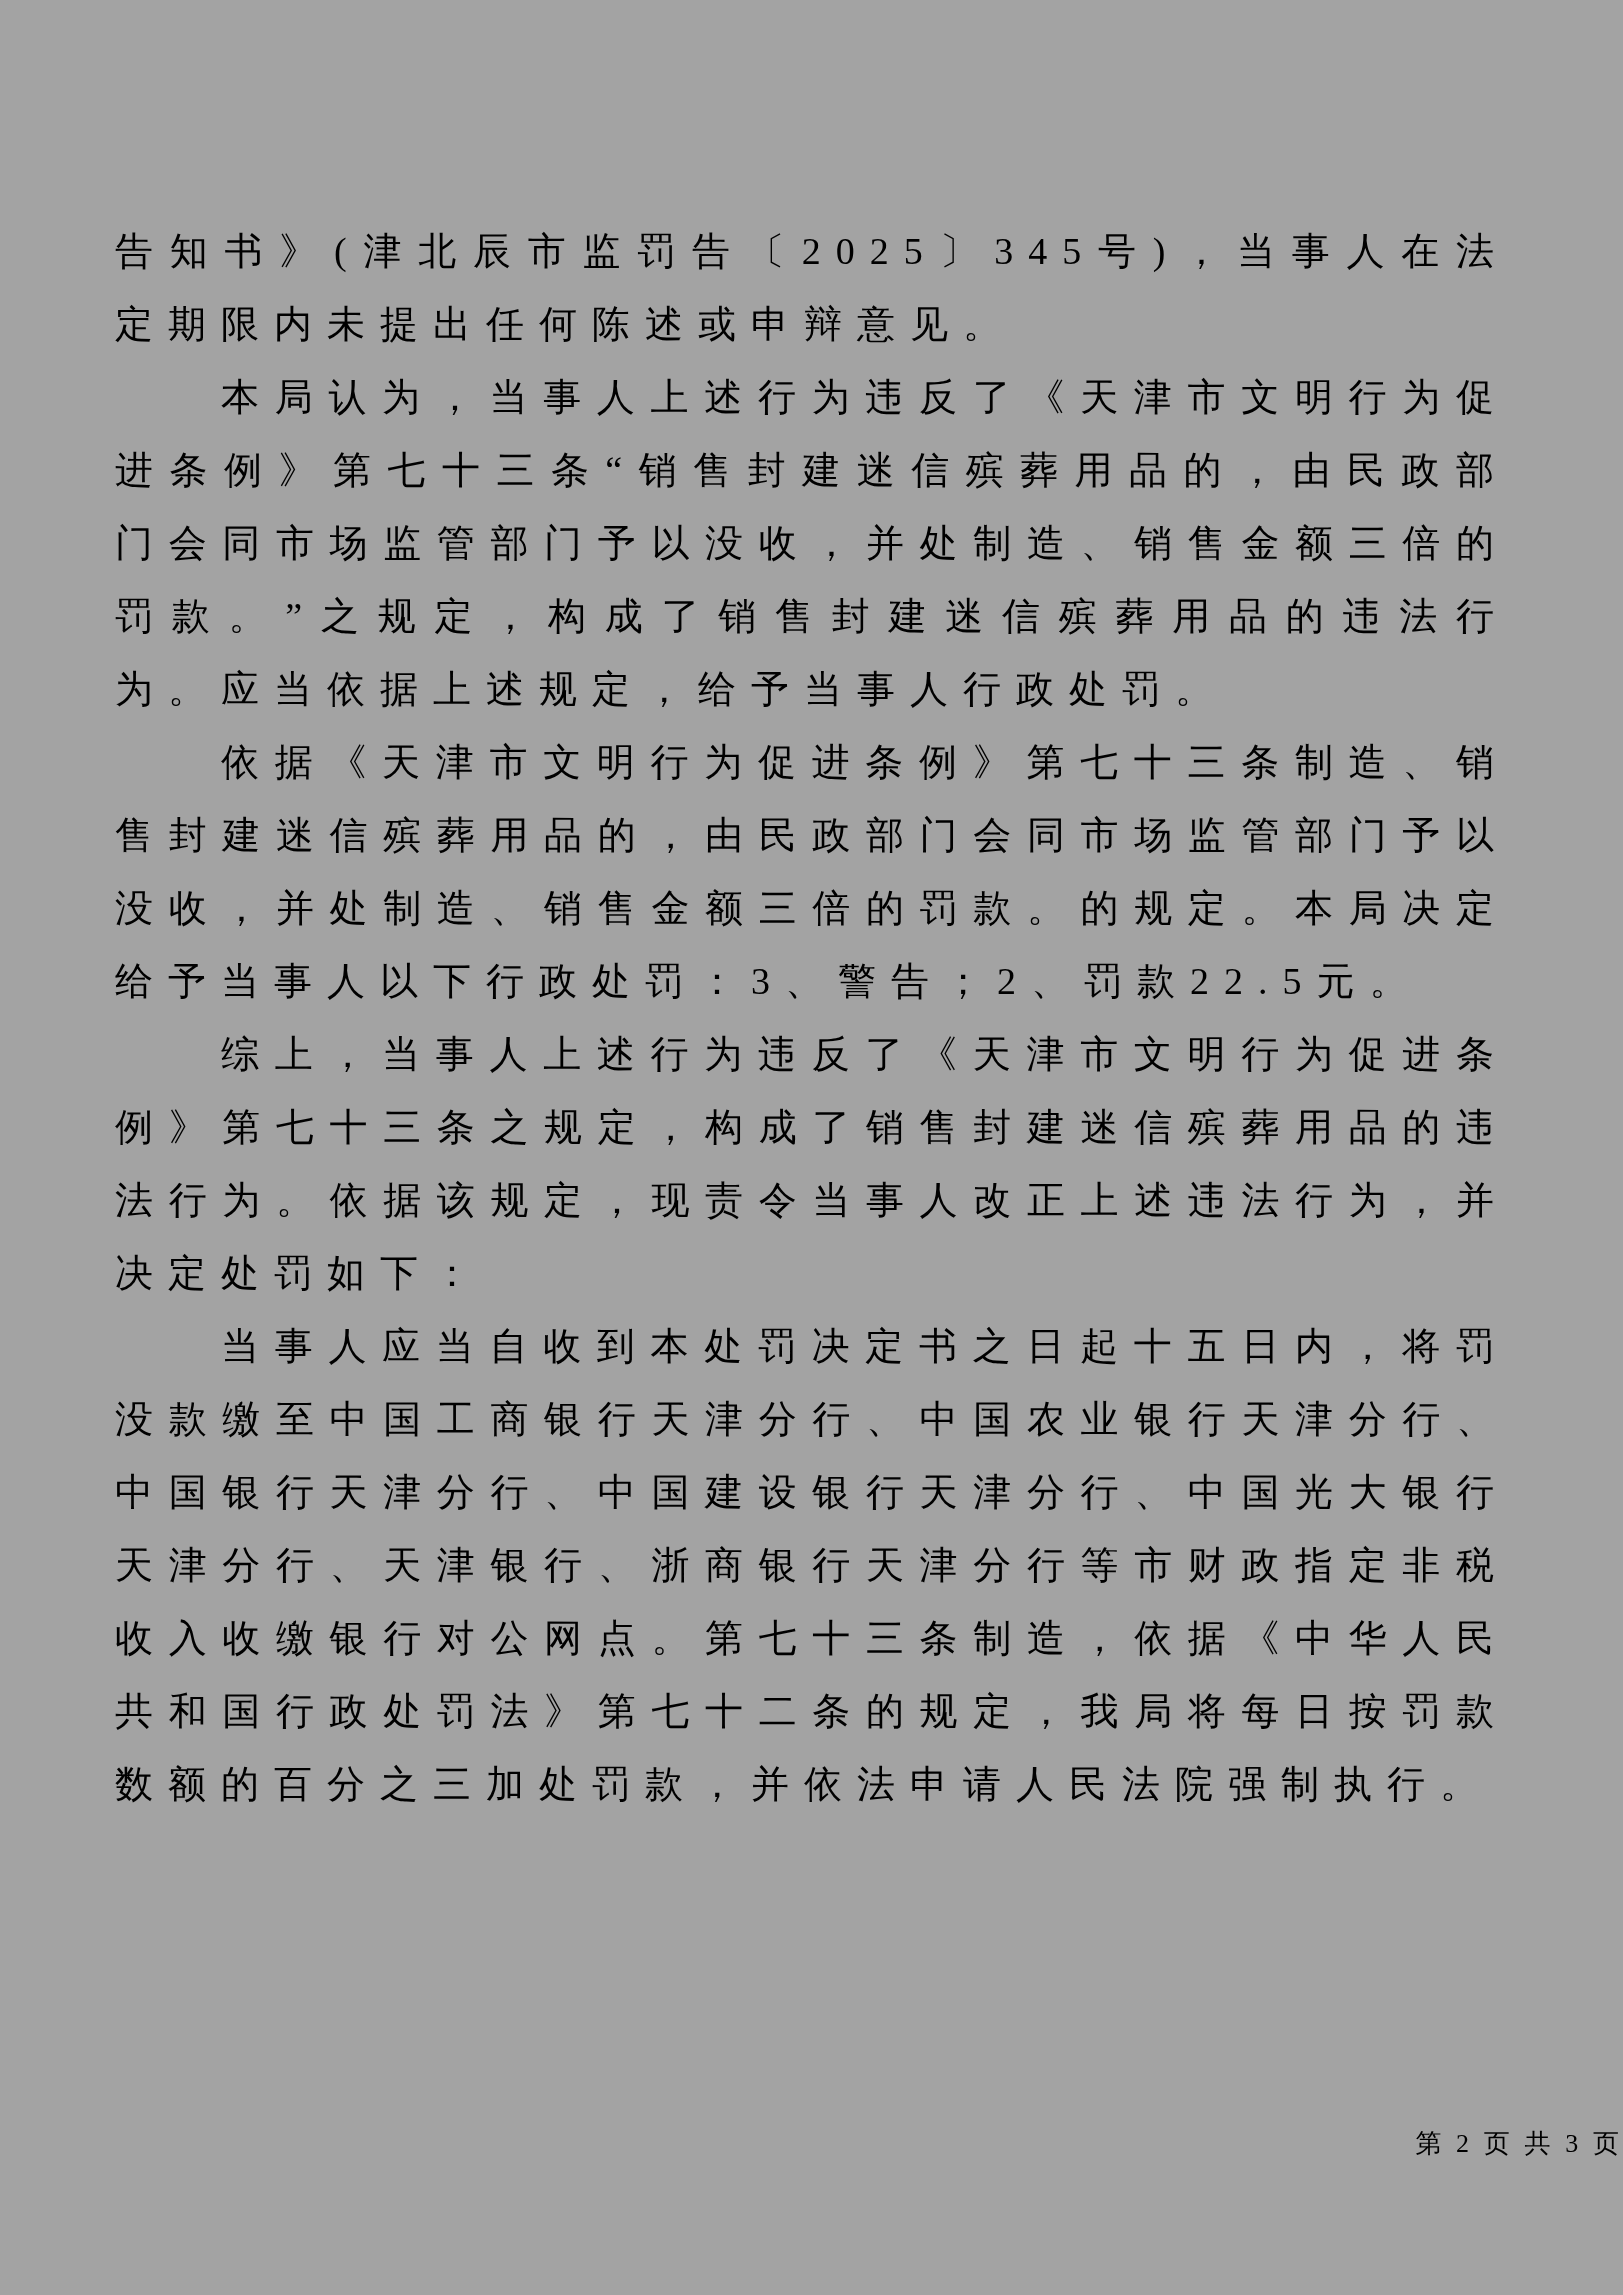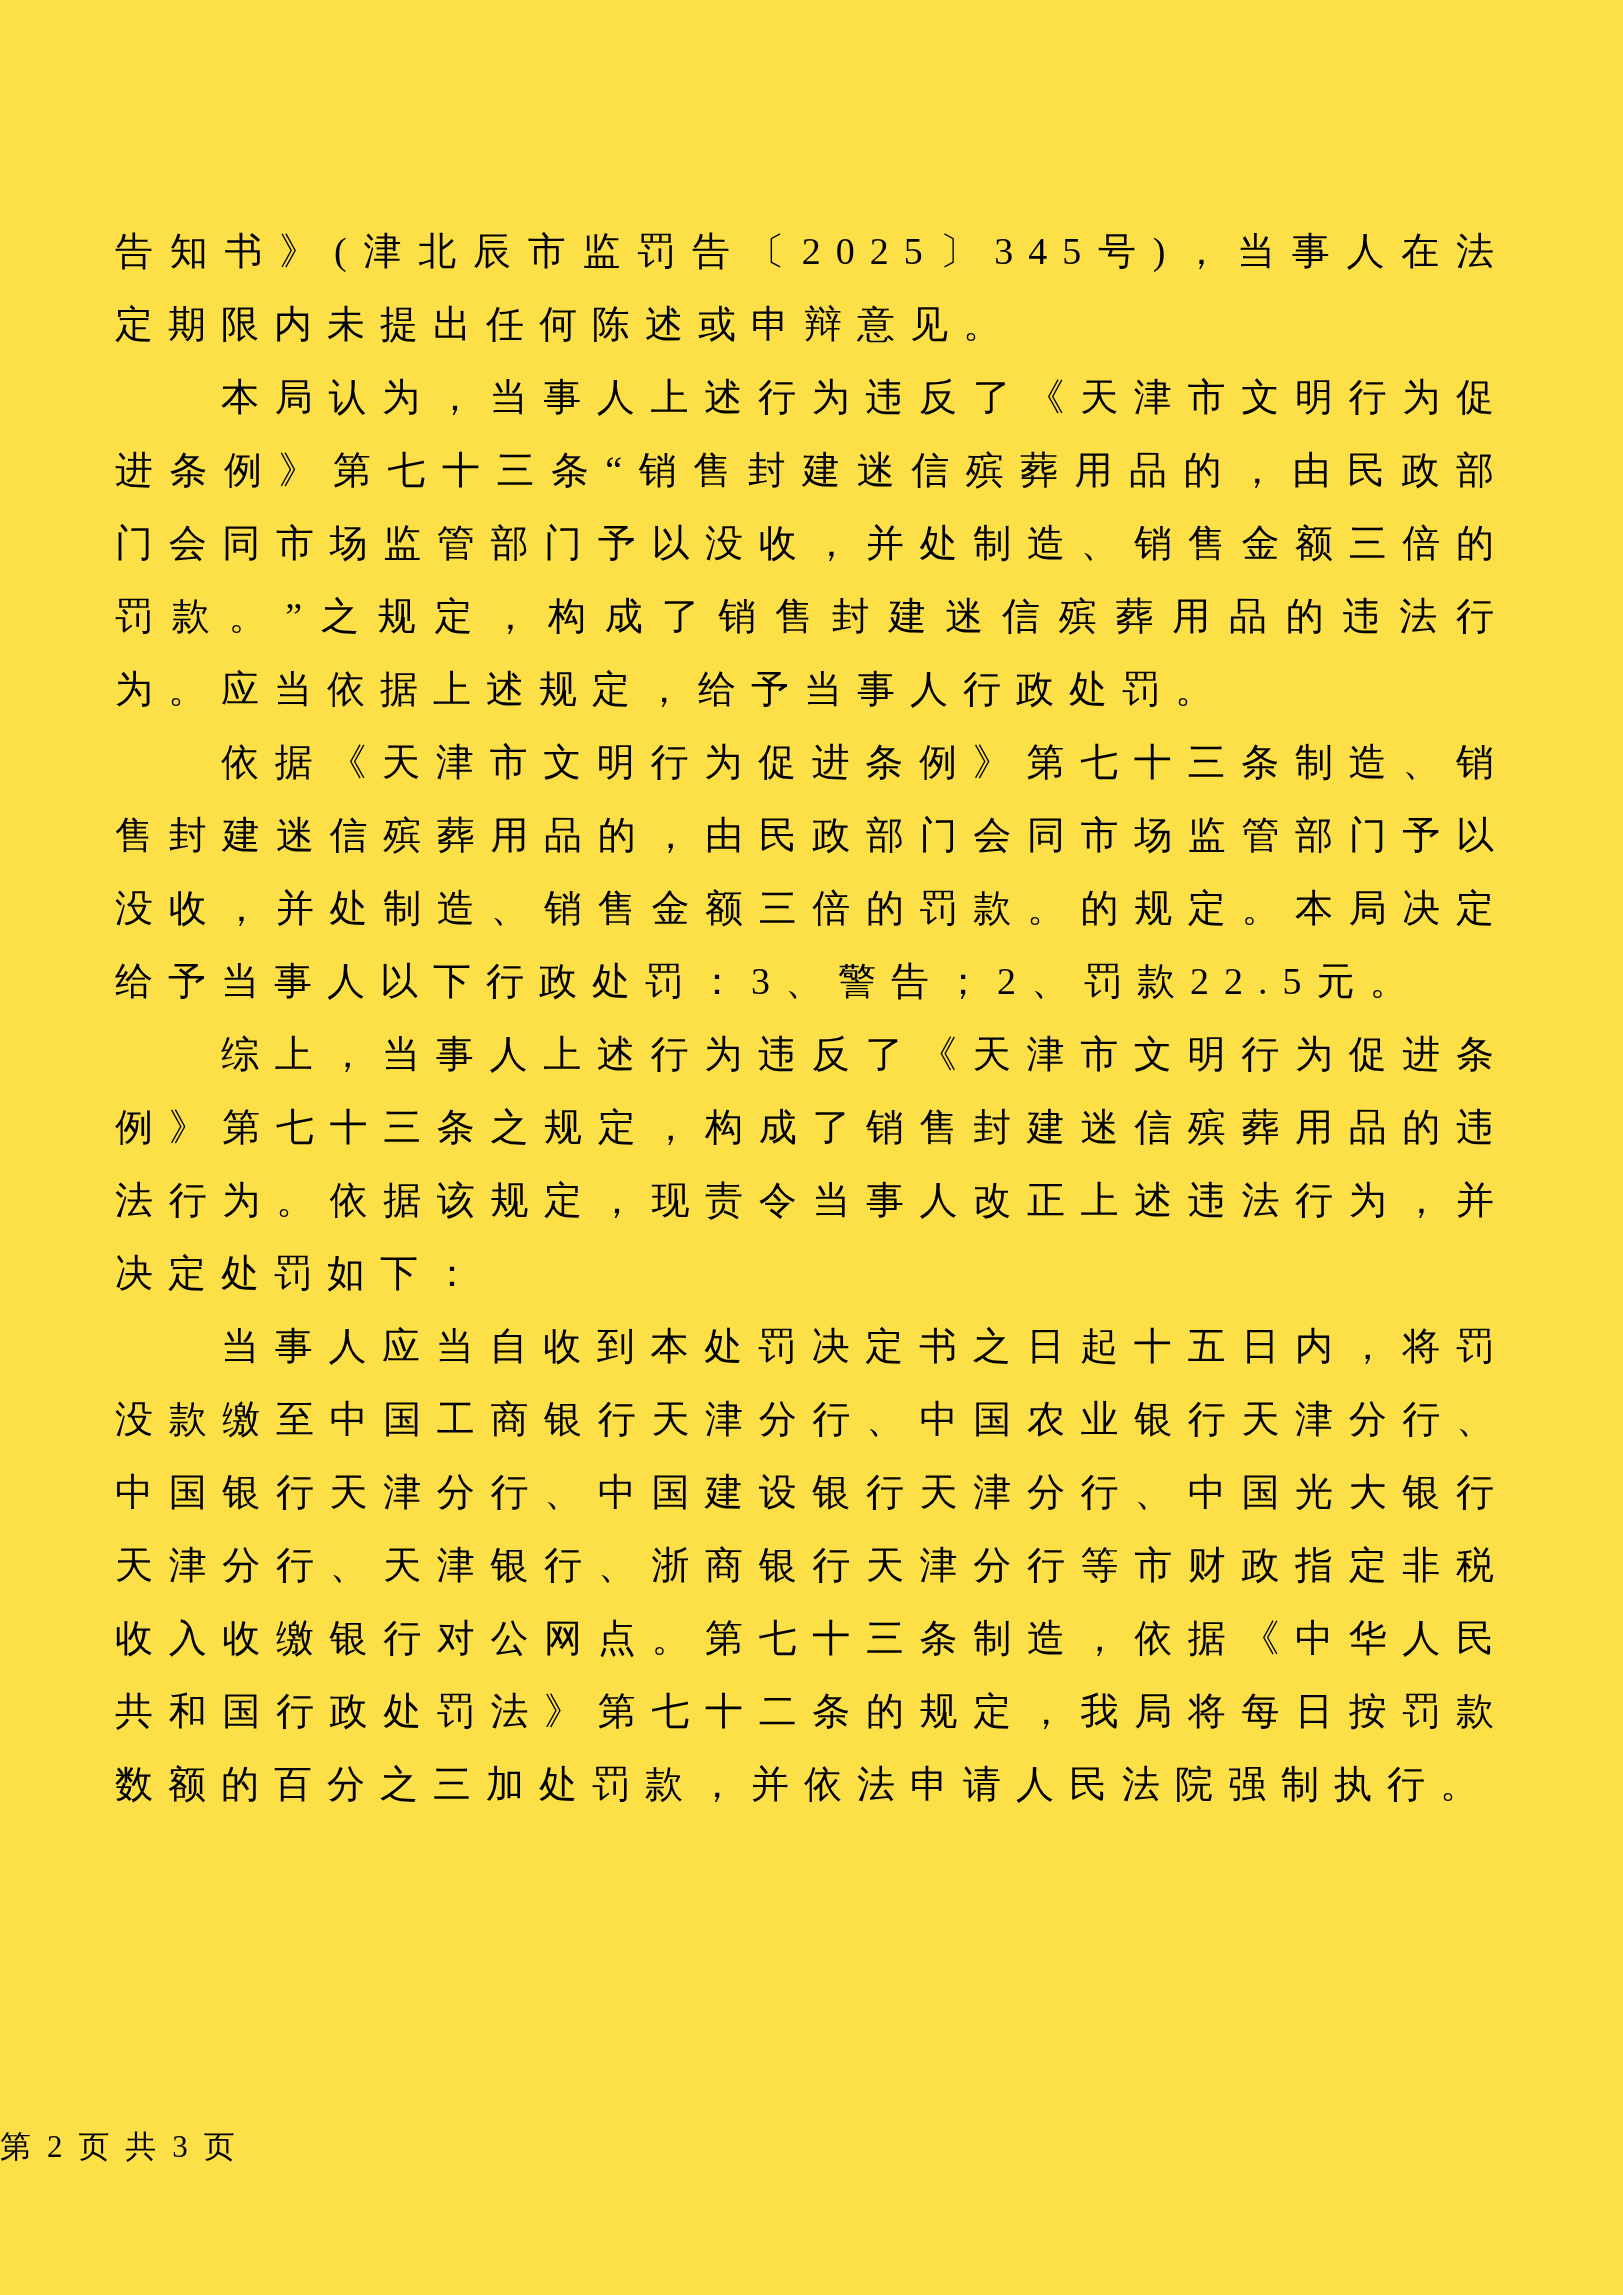--- a/index.html
+++ b/index.html
@@ -11,21 +11,21 @@
     width: 1623px;
     height: 2295px;
     position: relative;
     overflow: hidden;
     font-family: "Liberation Serif", "DejaVu Serif", serif;
     color: #000000;
   }
   .page {
     position: absolute;
     inset: 0;
-    background: #fde047;
+    background: #a3a3a3;
   }
   .content {
     position: absolute;
     top: 215px;
     left: 115px;
     width: 1394px;
     font-size: 38px;
     line-height: 73px;
     letter-spacing: 15px;
     text-align: justify;
@@ -36,22 +36,22 @@
     padding: 0;
   }
   .content p.indent {
     text-indent: 106px;
   }
   .footer {
     position: absolute;
     top: 2126px;
     left: 0;
     width: 100%;
-    text-align: left;
-    font-size: 31px;
+    text-align: right;
+    font-size: 26px;
     letter-spacing: 4.1px;
   }
 </style>
 </head>
 <body>
 
 <main class="page">
   <section class="content">
     <p>告知书》(津北辰市监罚告〔2025〕345号)，当事人在法定期限内未提出任何陈述或申辩意见。</p>
     <p class="indent">本局认为，当事人上述行为违反了《天津市文明行为促进条例》第七十三条“销售封建迷信殡葬用品的，由民政部门会同市场监管部门予以没收，并处制造、销售金额三倍的罚款。”之规定，构成了销售封建迷信殡葬用品的违法行为。应当依据上述规定，给予当事人行政处罚。</p>

